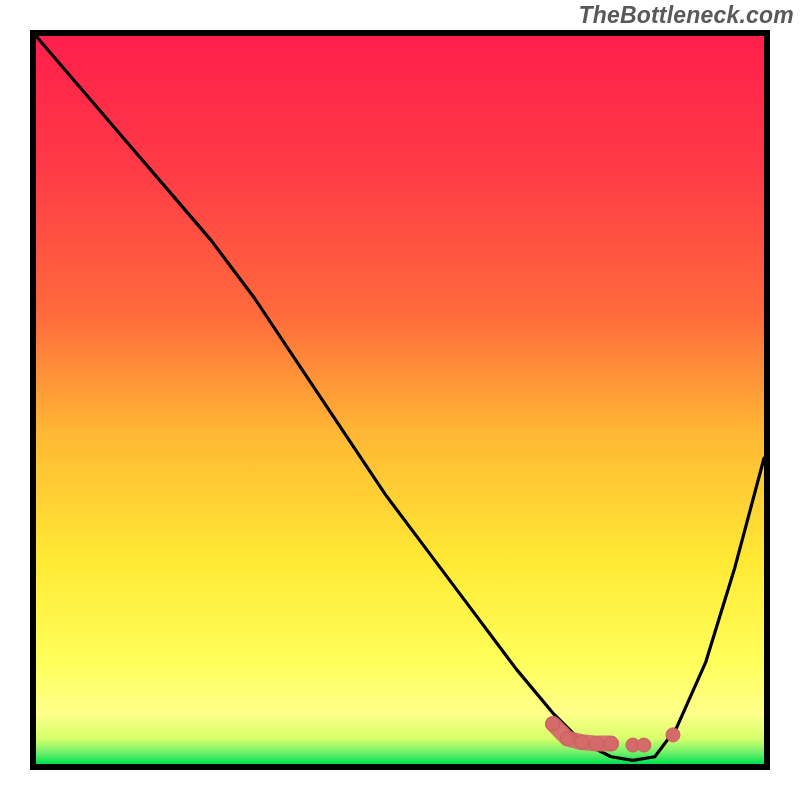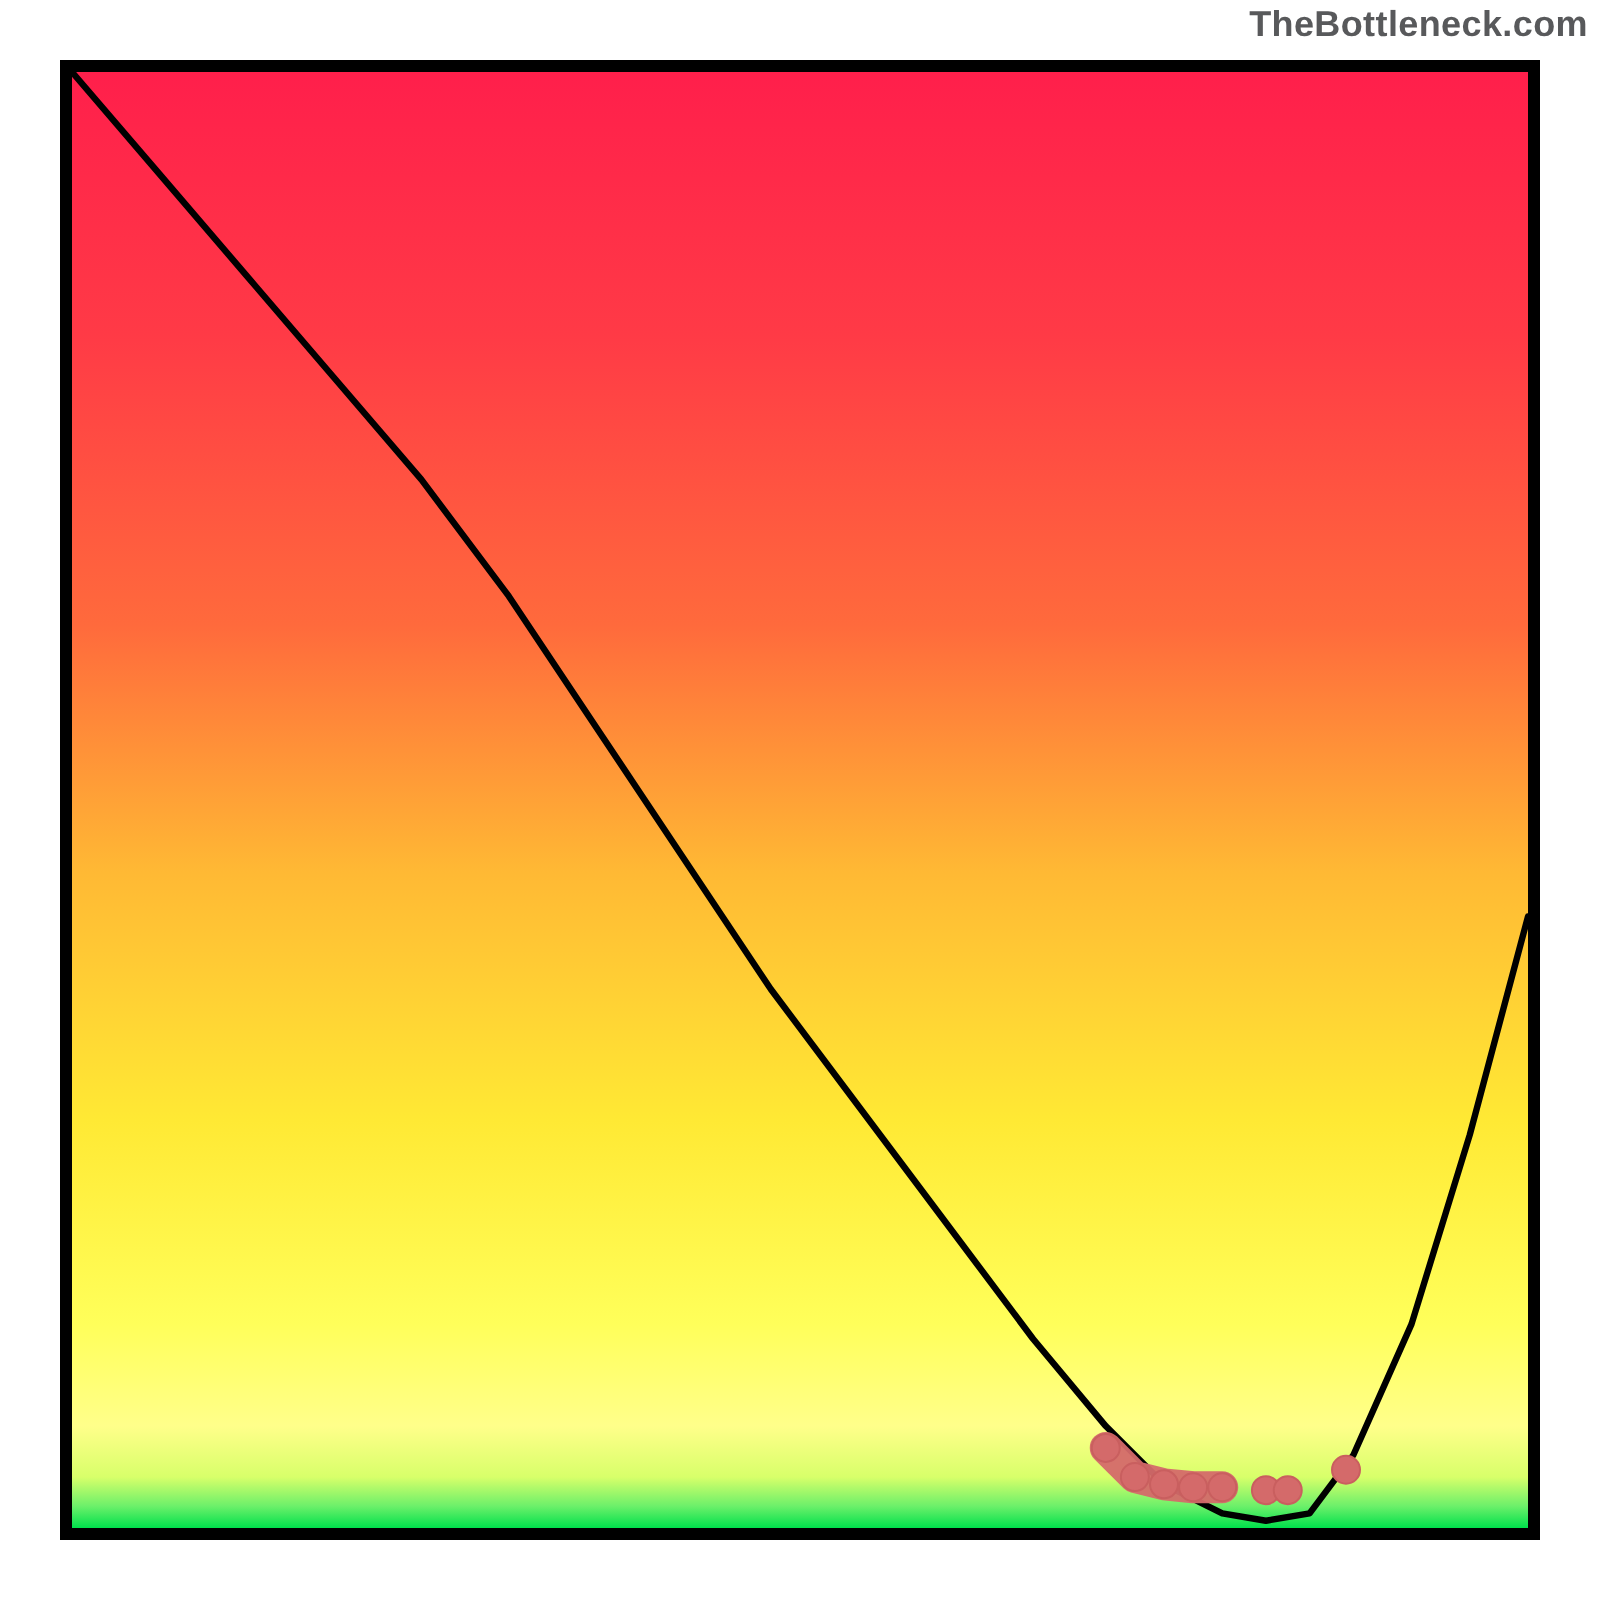--- a/index.html
+++ b/index.html
@@ -13,25 +13,26 @@
   }
   .frame {
     position: relative;
     width: 800px;
     height: 800px;
   }
   .watermark {
     position: absolute;
     top: 2px;
     right: 6px;
-    font-size: 18px;
+    font-size: 23px;
     font-weight: 600;
     color: #58595b;
     letter-spacing: 0.2px;
     z-index: 10;
+    font-style: italic;
   }
   svg {
     display: block;
   }
 </style>
 </head>
 <body>
 
 <div class="frame">
   <div class="watermark">TheBottleneck.com</div>

